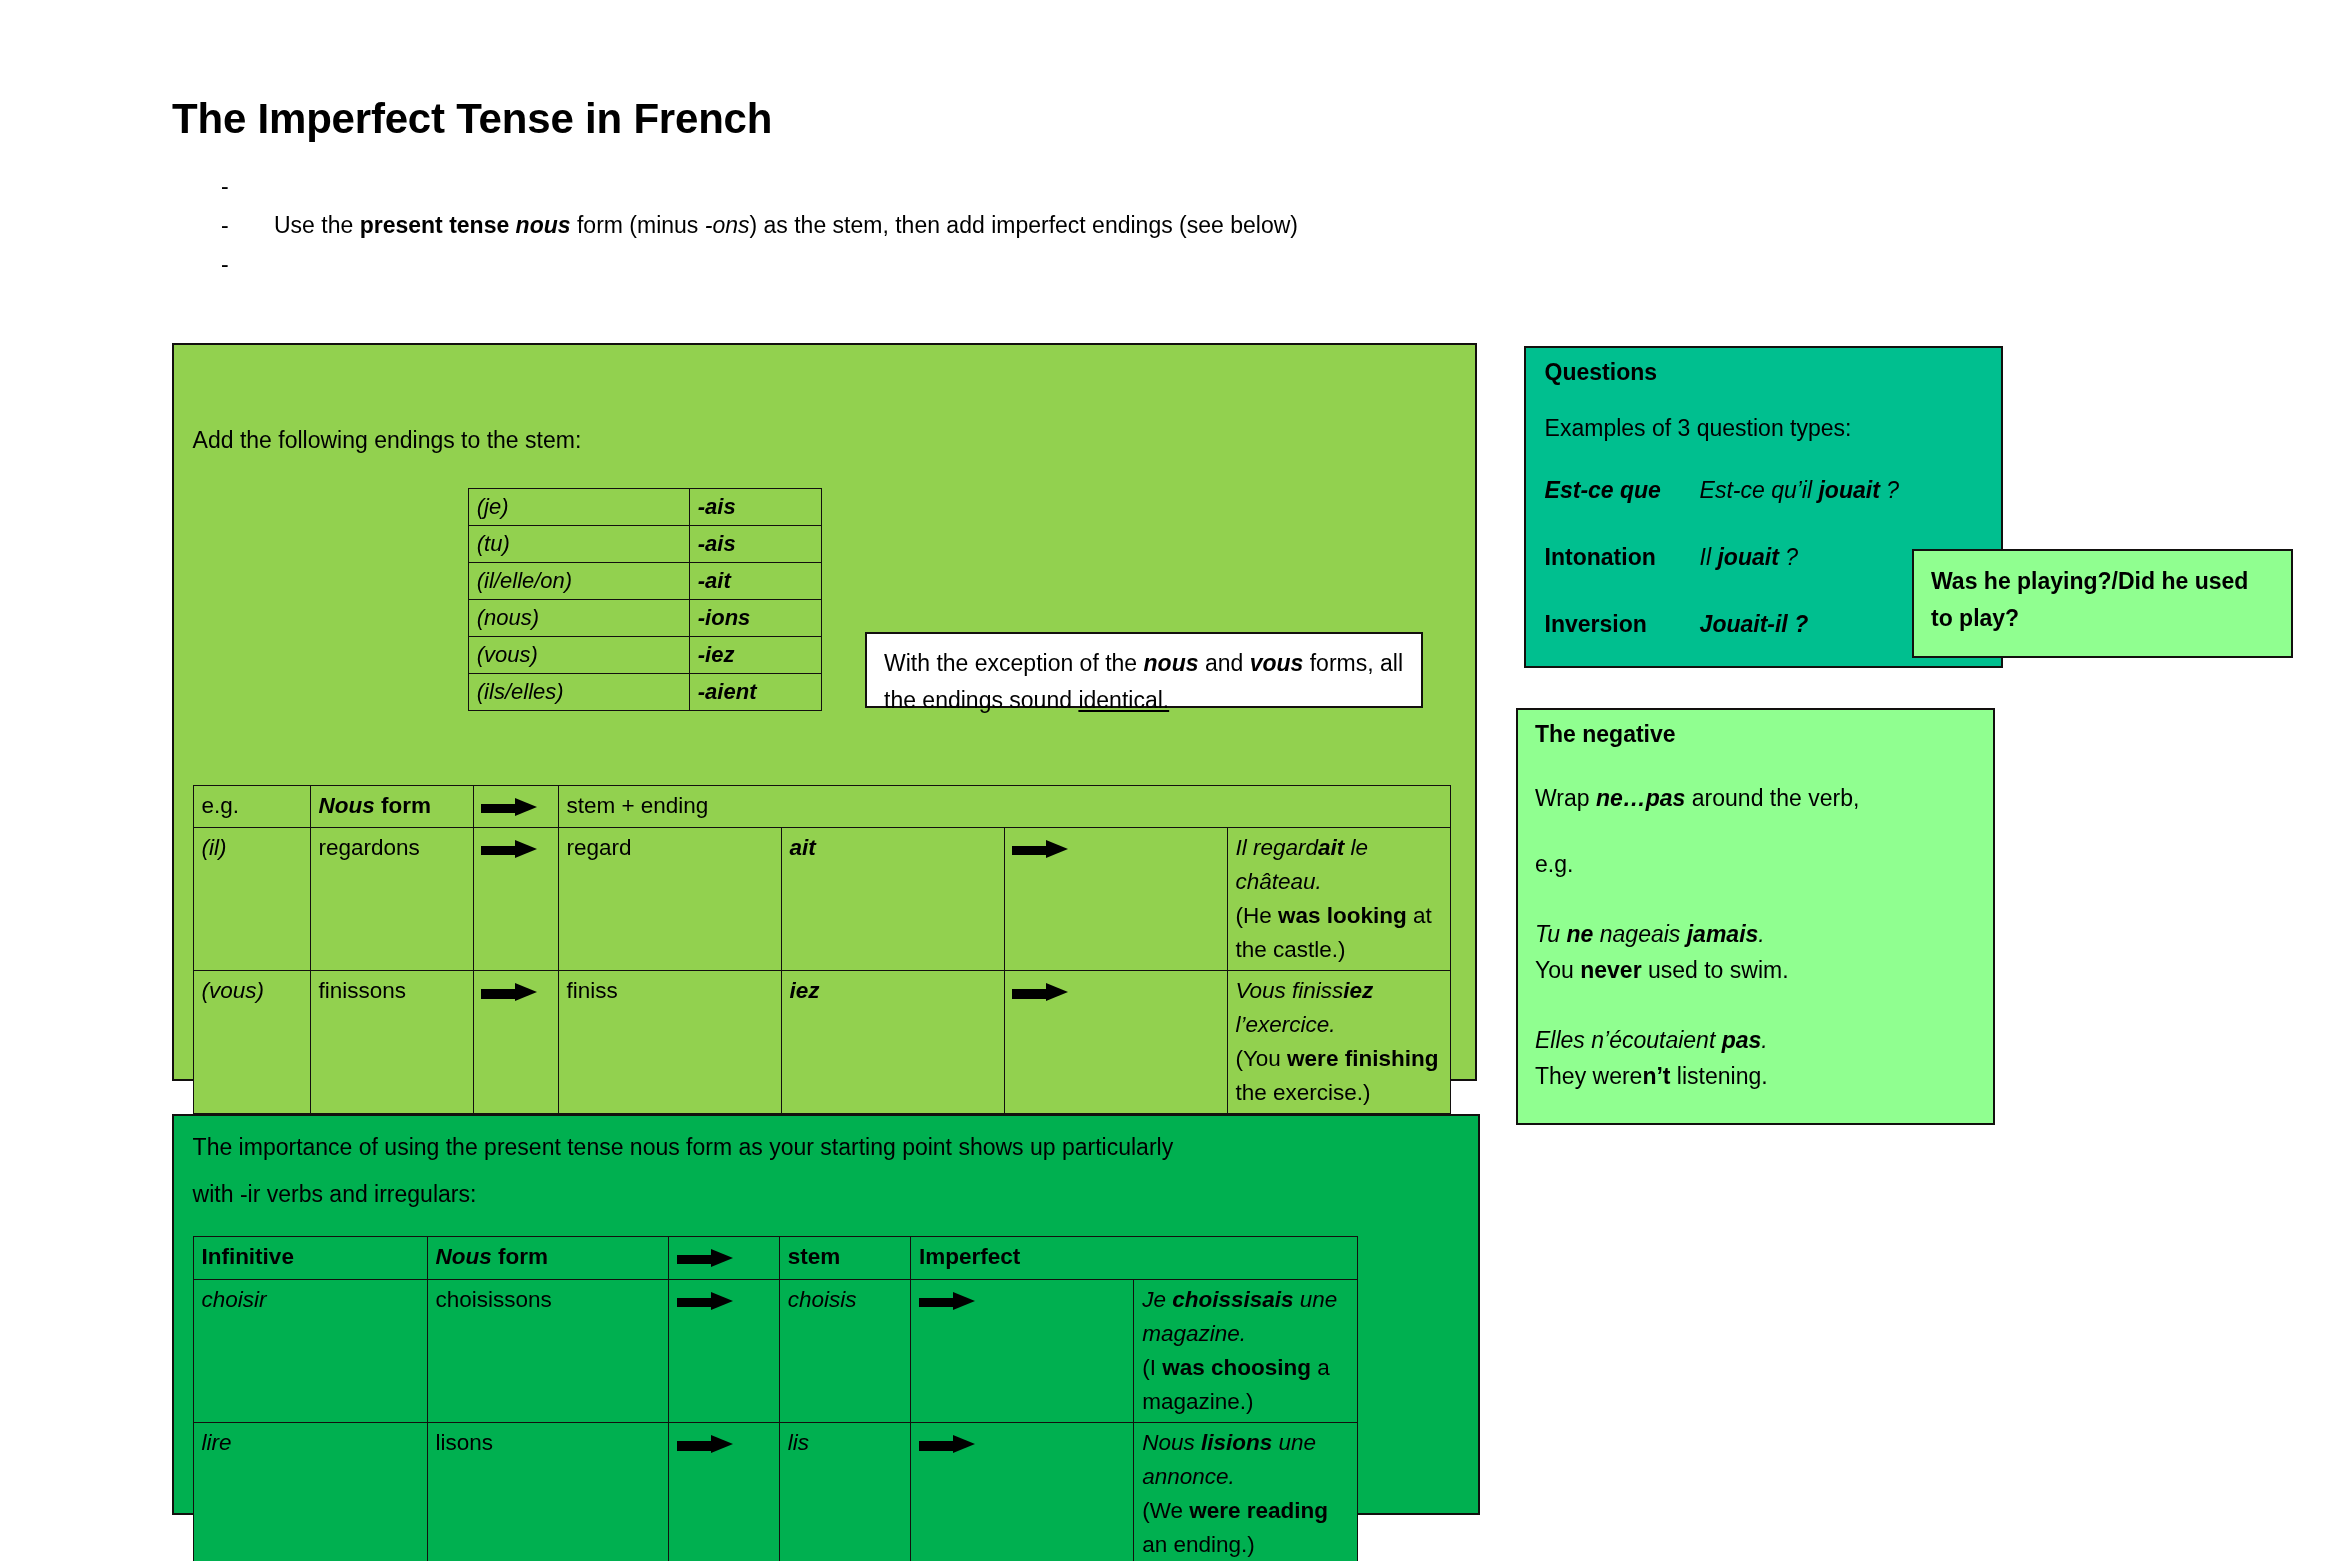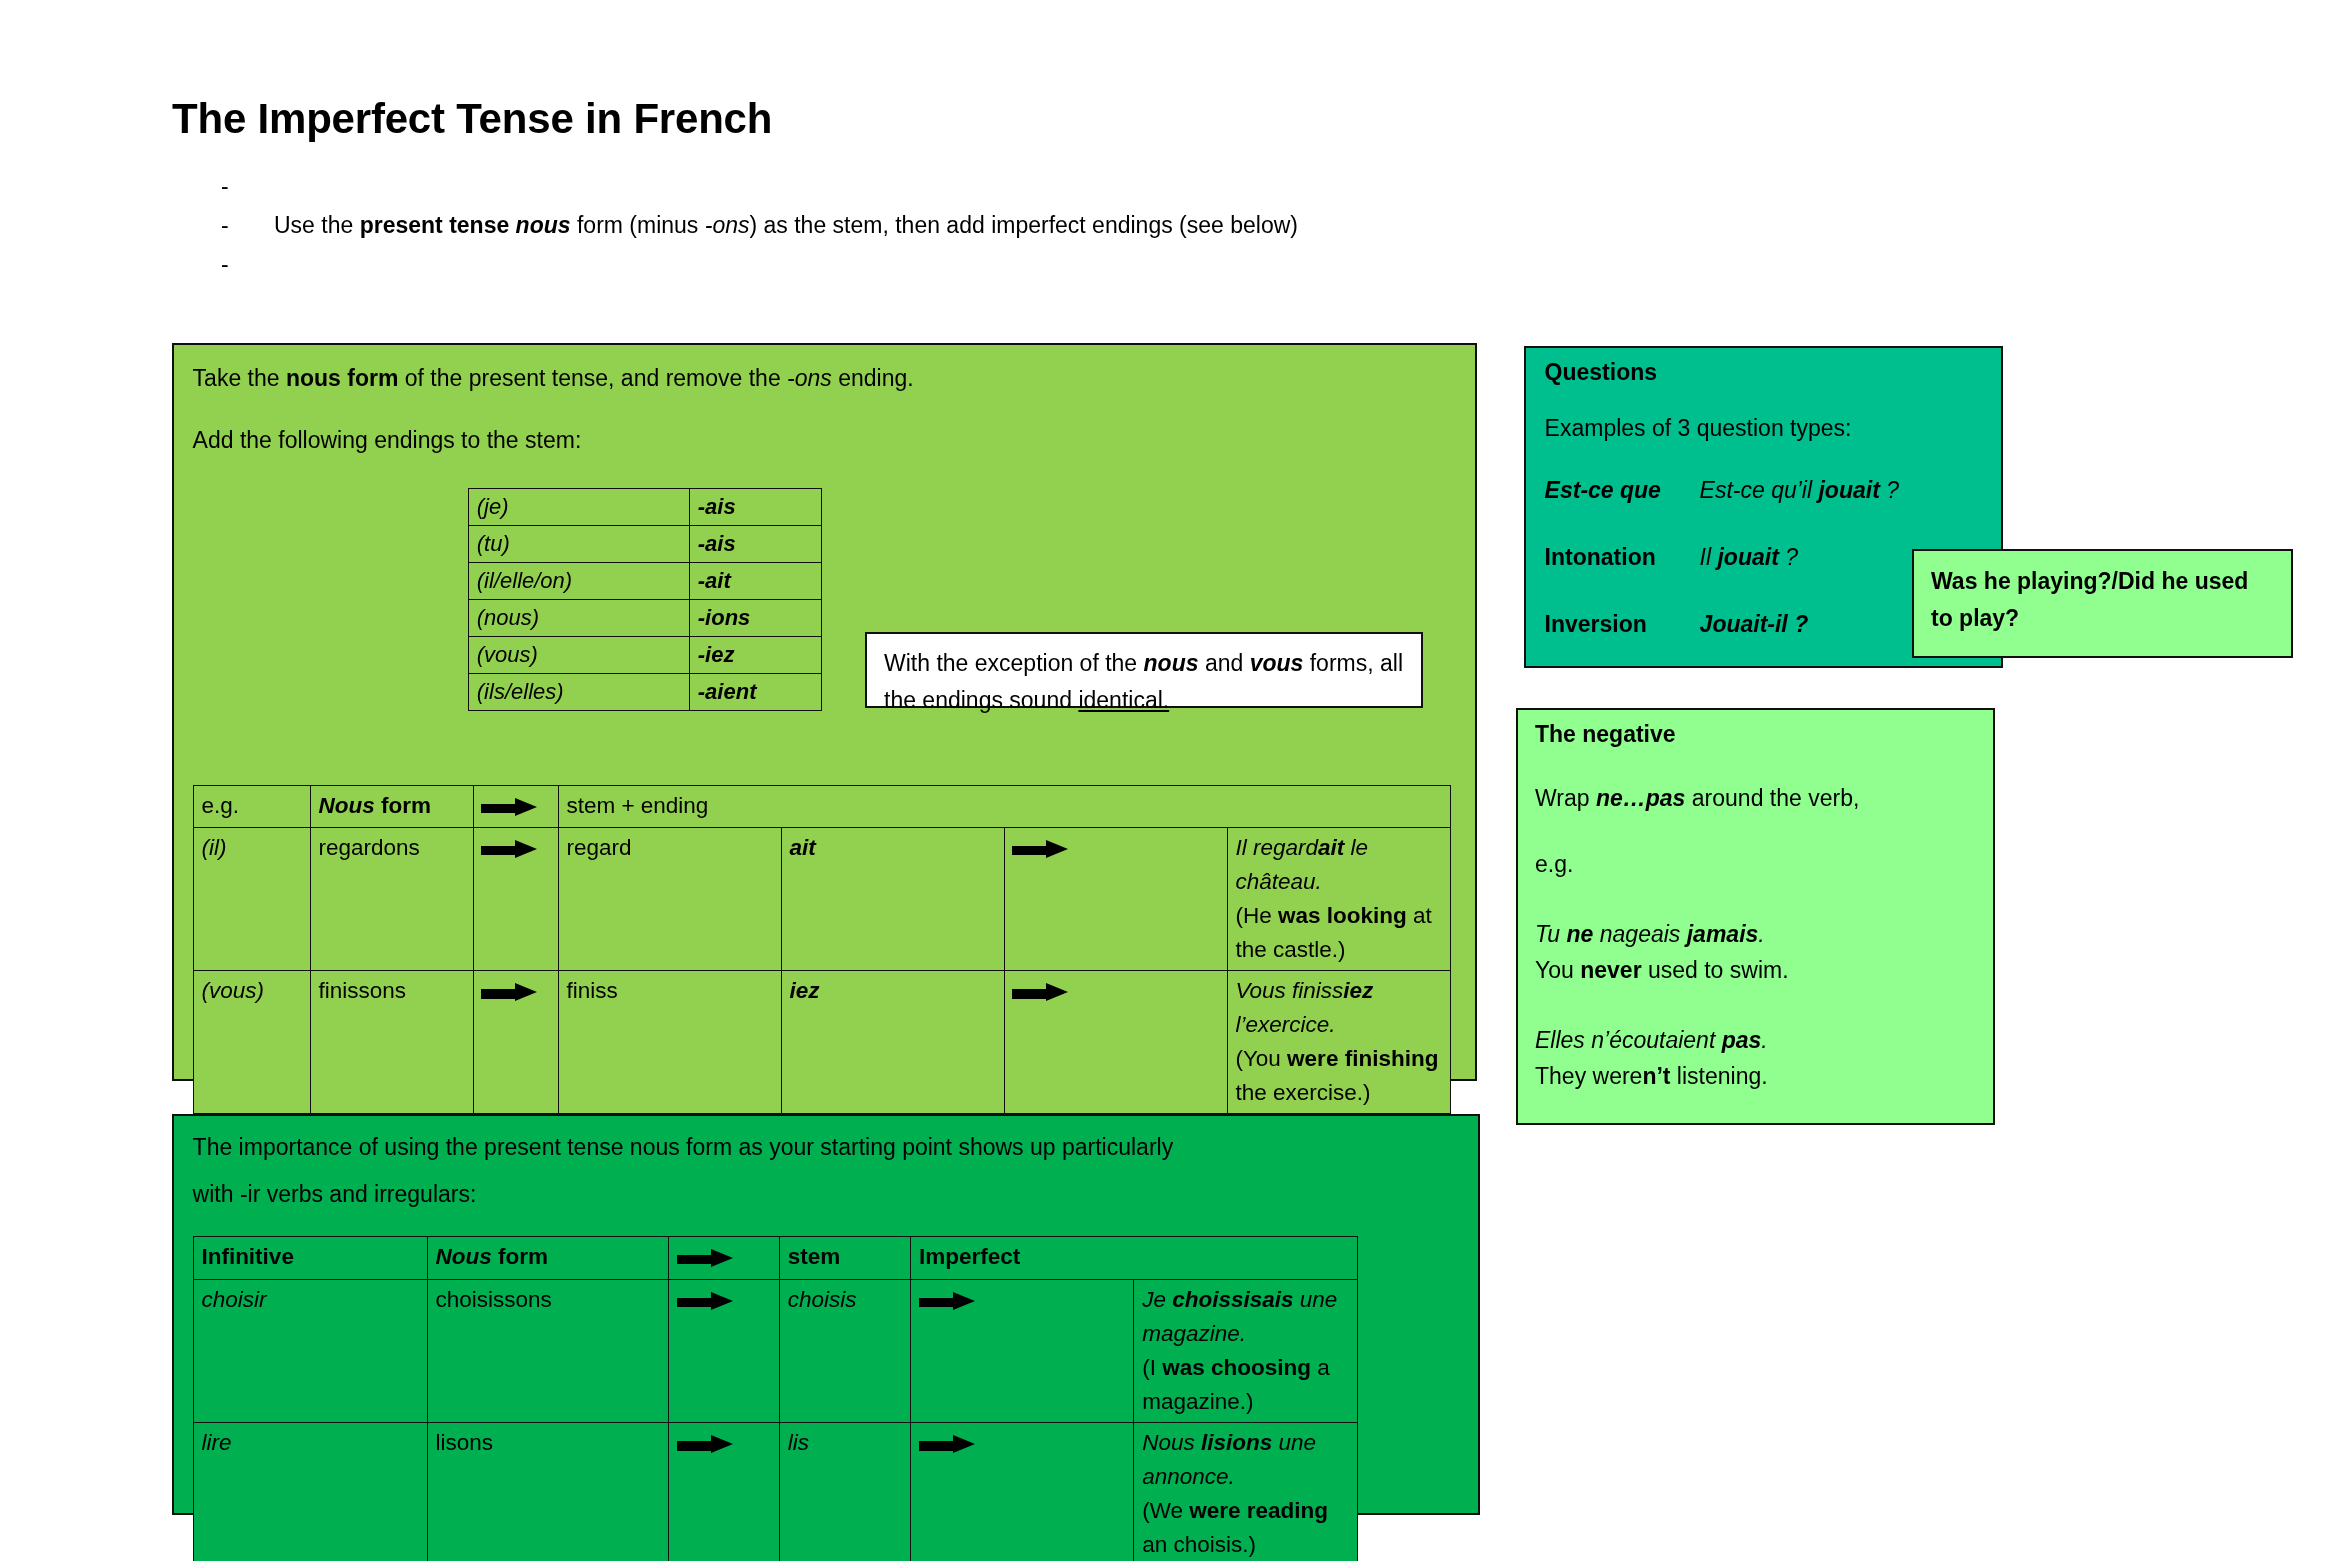--- a/index.html
+++ b/index.html
@@ -293,21 +293,20 @@
       <div class="bullet-row">
         <span class="bullet-dash">-</span>
         <span class="bullet-text"><span>Use the </span><span style="font-weight: bold;">present tense </span><span style="font-weight: bold; font-style: italic;">nous</span><span> form (minus </span><span style="font-style: italic;">-ons</span><span>) as the stem, then add imperfect endings (see below)</span></span>
       </div>
       <div class="bullet-row">
         <span class="bullet-dash">-</span>
       </div>
     </div>
 
   <div class="panel" id="main-panel">
-    <div class="panel-text lead-1"><span>Take the </span><span style="font-weight: bold;">nous form</span><span> of the present tense, and remove the </span><span style="font-style: italic;">-ons</span><span> ending.</span></div>
     <div class="panel-text lead-2"><span>Add the following endings to the stem:</span></div>
     <table id="endings-table">
         <tbody>
           <tr>
             <td class="pronoun">(je)</td>
             <td class="ending">-ais</td>
           </tr>
           <tr>
             <td class="pronoun">(tu)</td>
             <td class="ending">-ais</td>
@@ -406,21 +405,21 @@
             </td>
           </tr>
           <tr class="body">
             <td class="c-inf">lire</td>
             <td class="c-nous">lisons</td>
             <td class="c-arrow1"><span class="arrow"></span></td>
             <td class="c-stem">lis</td>
             <td class="c-arrow2"><span class="arrow"></span></td>
             <td class="c-imp">
               <div class="sent-fr"><span style="font-style: italic;">Nous </span><span style="font-weight: bold; font-style: italic;">lisions</span><span style="font-style: italic;"> une annonce.</span></div>
-              <div class="sent-en"><span>(We </span><span style="font-weight: bold;">were reading</span><span> an choisis.)</span></div>
+              <div class="sent-en"><span>(We </span><span style="font-weight: bold;">were reading</span><span> an ending.)</span></div>
             </td>
           </tr>
         </tbody>
       </table>
   </div>
 
   <div class="panel" id="questions-panel">
     <div class="q-title">Questions</div>
     <div class="q-sub">Examples of 3 question types:</div>
     <div class="q-row" id="q-row-0"><span class="q-label it">Est-ce que</span><span class="q-ex"><span style="font-style: italic;">Est-ce qu’il </span><span style="font-weight: bold; font-style: italic;">jouait</span><span style="font-style: italic;"> ?</span></span></div>

